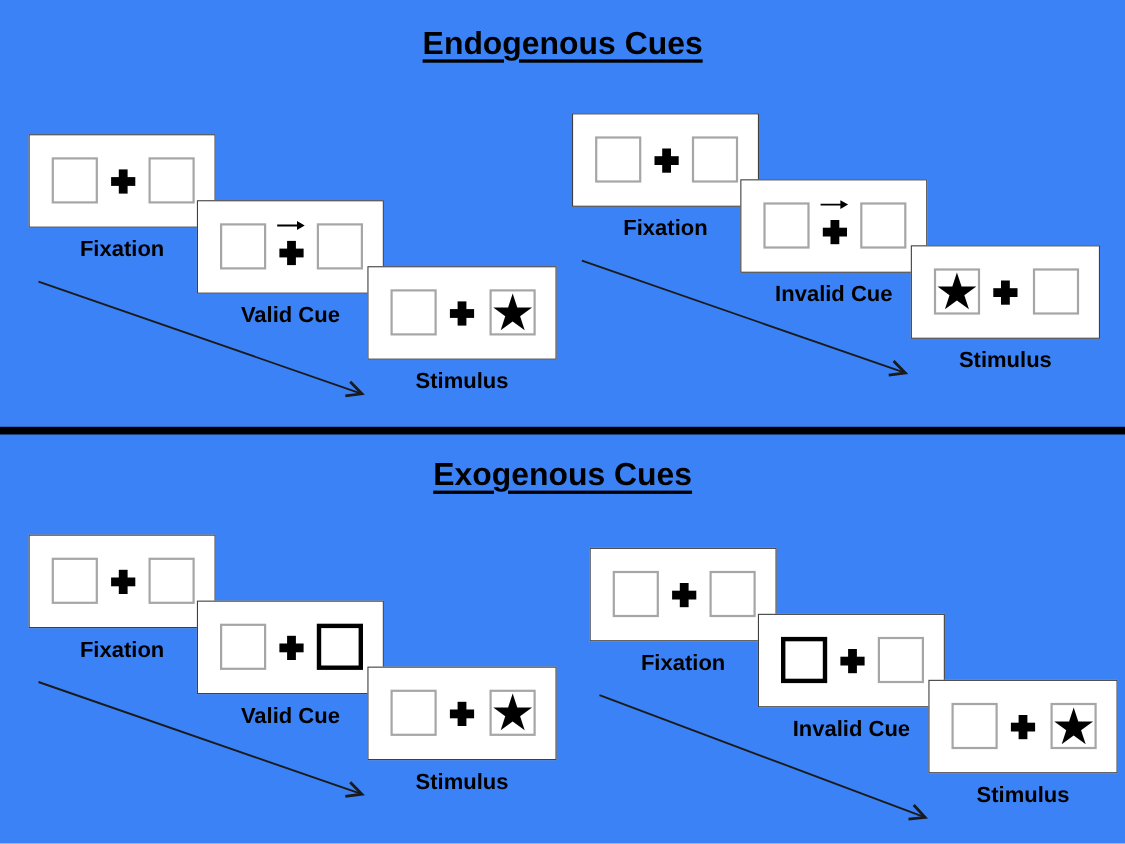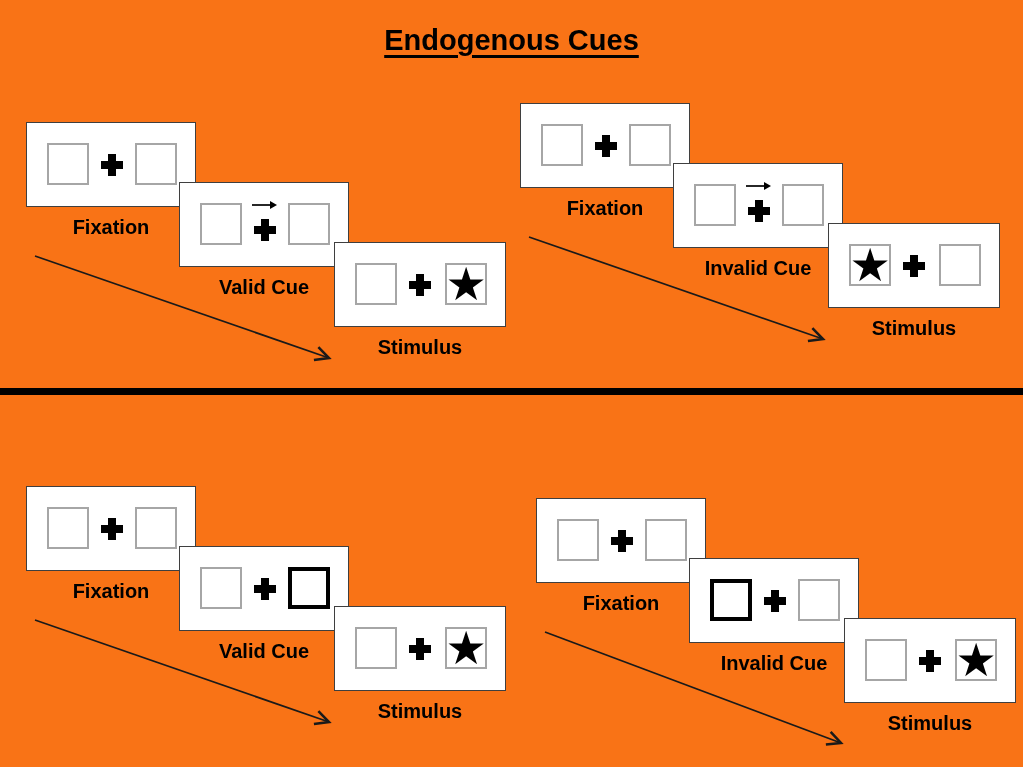--- a/index.html
+++ b/index.html
@@ -1,16 +1,16 @@
 <!DOCTYPE html>
 <html><head>
 <meta charset="utf-8">
 <style>
   html,body{margin:0;padding:0;background:#fff;}
-  .stage{position:relative;width:1023px;height:767px;background:#f97316;
+  .stage{position:relative;width:1023px;height:767px;background:#3b82f6;
          font-family:"Liberation Sans",sans-serif;overflow:hidden;}
 
   .sec-title{position:absolute;left:0;width:1023px;text-align:center;
              font-weight:bold;font-size:29px;color:#000;letter-spacing:0px;}
   .sec-title .u{text-decoration:underline;text-decoration-thickness:3px;text-underline-offset:5px;}
   .title-endo{top:24px;}
   .title-exo{top:416px;}
 
   .divider{position:absolute;left:0;top:388px;width:1023px;height:7px;background:#000;}
 
@@ -150,20 +150,21 @@
           <marker id="ah-b" markerWidth="12" markerHeight="12" refX="9" refY="5" orient="auto">
             <path d="M1,1 L9,5 L1,9" fill="none" stroke="#1a1a1a" stroke-width="1.5"></path>
           </marker>
         </defs>
       <line x1="4" y1="6" x2="298" y2="108" stroke="#1a1a1a" stroke-width="1.7" marker-end="url(#ah-b)"></line>
     </svg>
   </div>
 
   <div class="divider"></div>
 
+  <div class="sec-title title-exo"><span class="u">Exogenous Cues</span></div>
 
   <div class="group g-c">
     <div class="panel p1">
       <div class="sq l" data-variant="empty">
           <span class="star"></span>
         </div>
       <div class="plus"></div>
       <div class="sq r" data-variant="empty">
           <span class="star"></span>
         </div>

